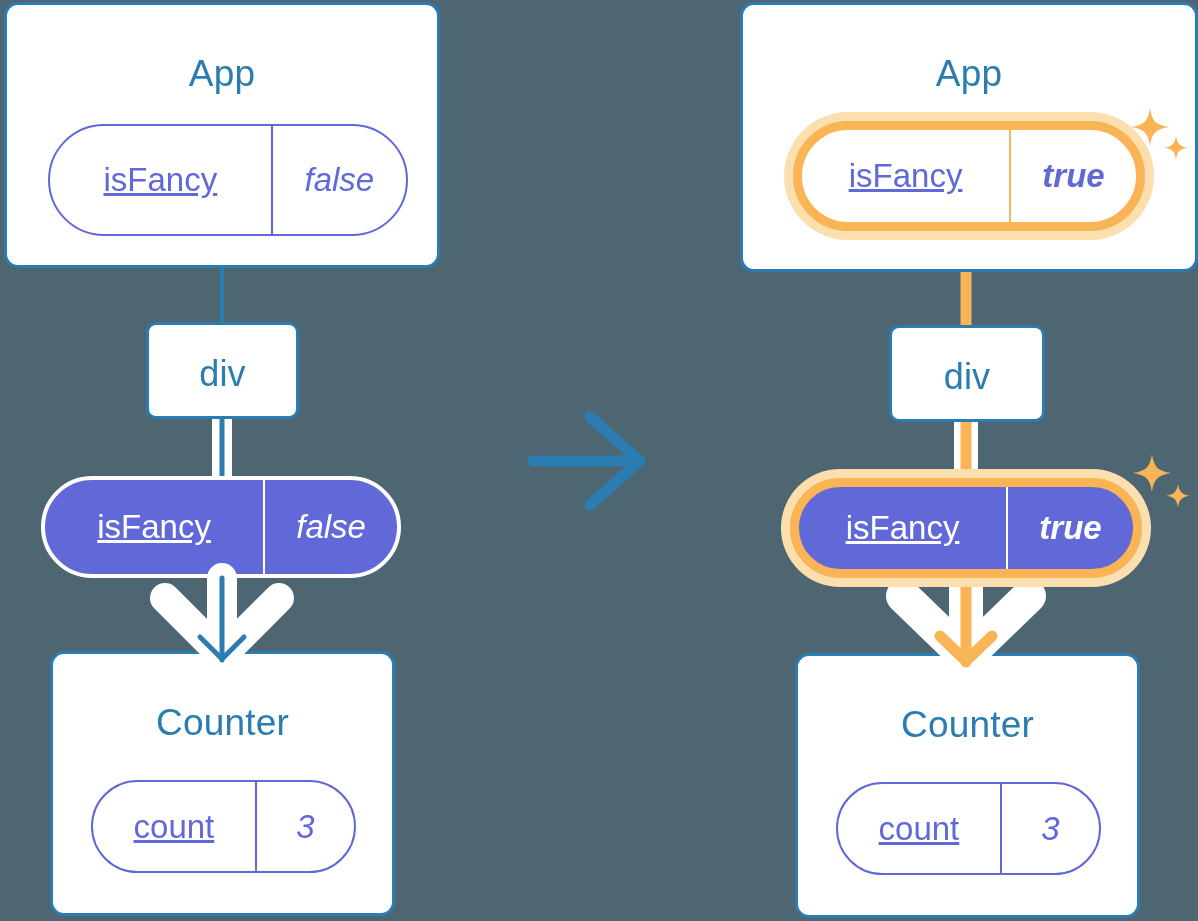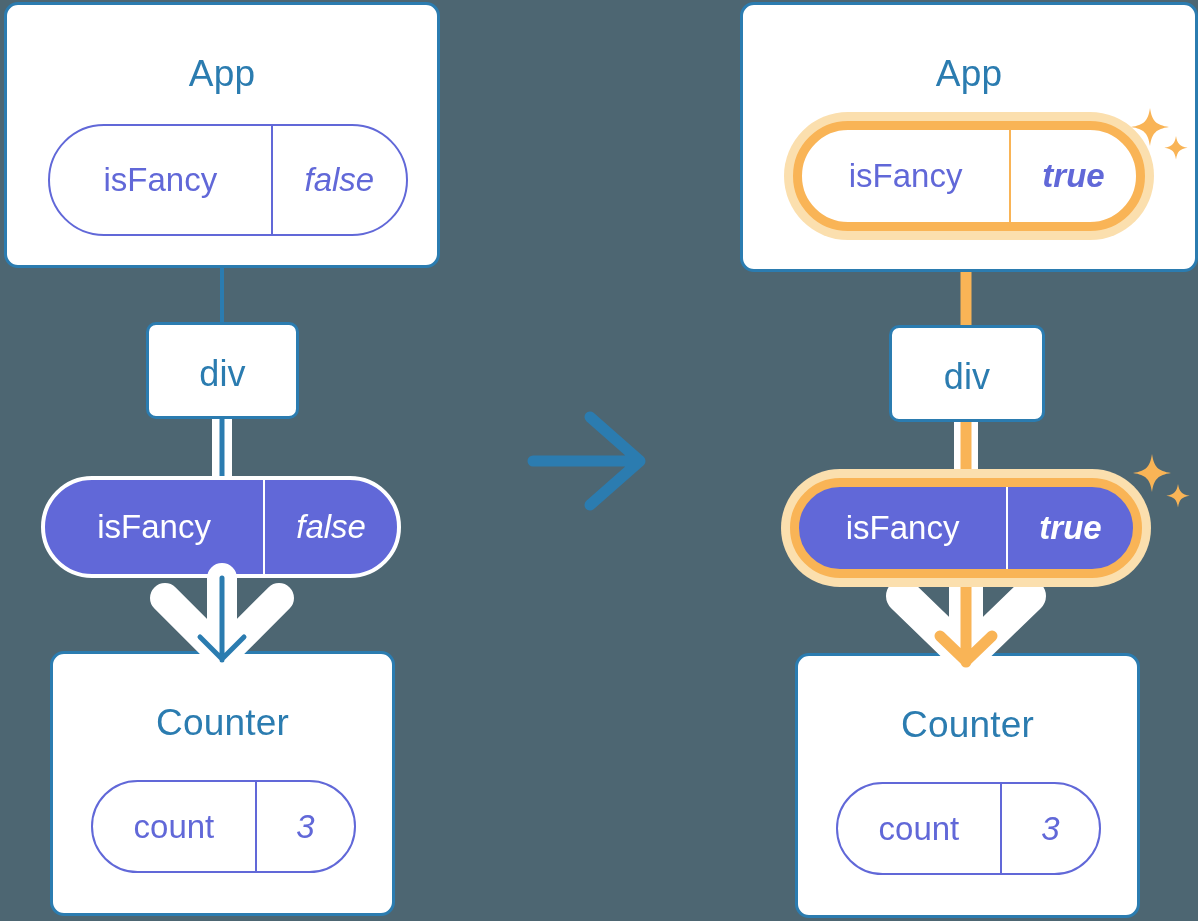--- a/index.html
+++ b/index.html
@@ -39,21 +39,21 @@
     align-items:stretch;
     border-radius:999px;
     overflow:hidden;
   }
   .pill .seg{
     display:flex;align-items:center;justify-content:center;
     font-size:33px;
     white-space:nowrap;
     box-sizing:border-box;
   }
-  .pill .seg.name{flex:0 0 62%;}
+  .pill .seg.name{flex:0 0 62%;text-decoration:underline;}
   .pill .seg.val{flex:1 1 auto;font-style:italic;}
 
   
   .pill.outline{
     border:2px solid #6168d8;
     background:#ffffff;
   }
   .pill.outline .seg{color:#6168d8;}
   .pill.outline .seg.val{border-left:2px solid #6168d8;}
 

